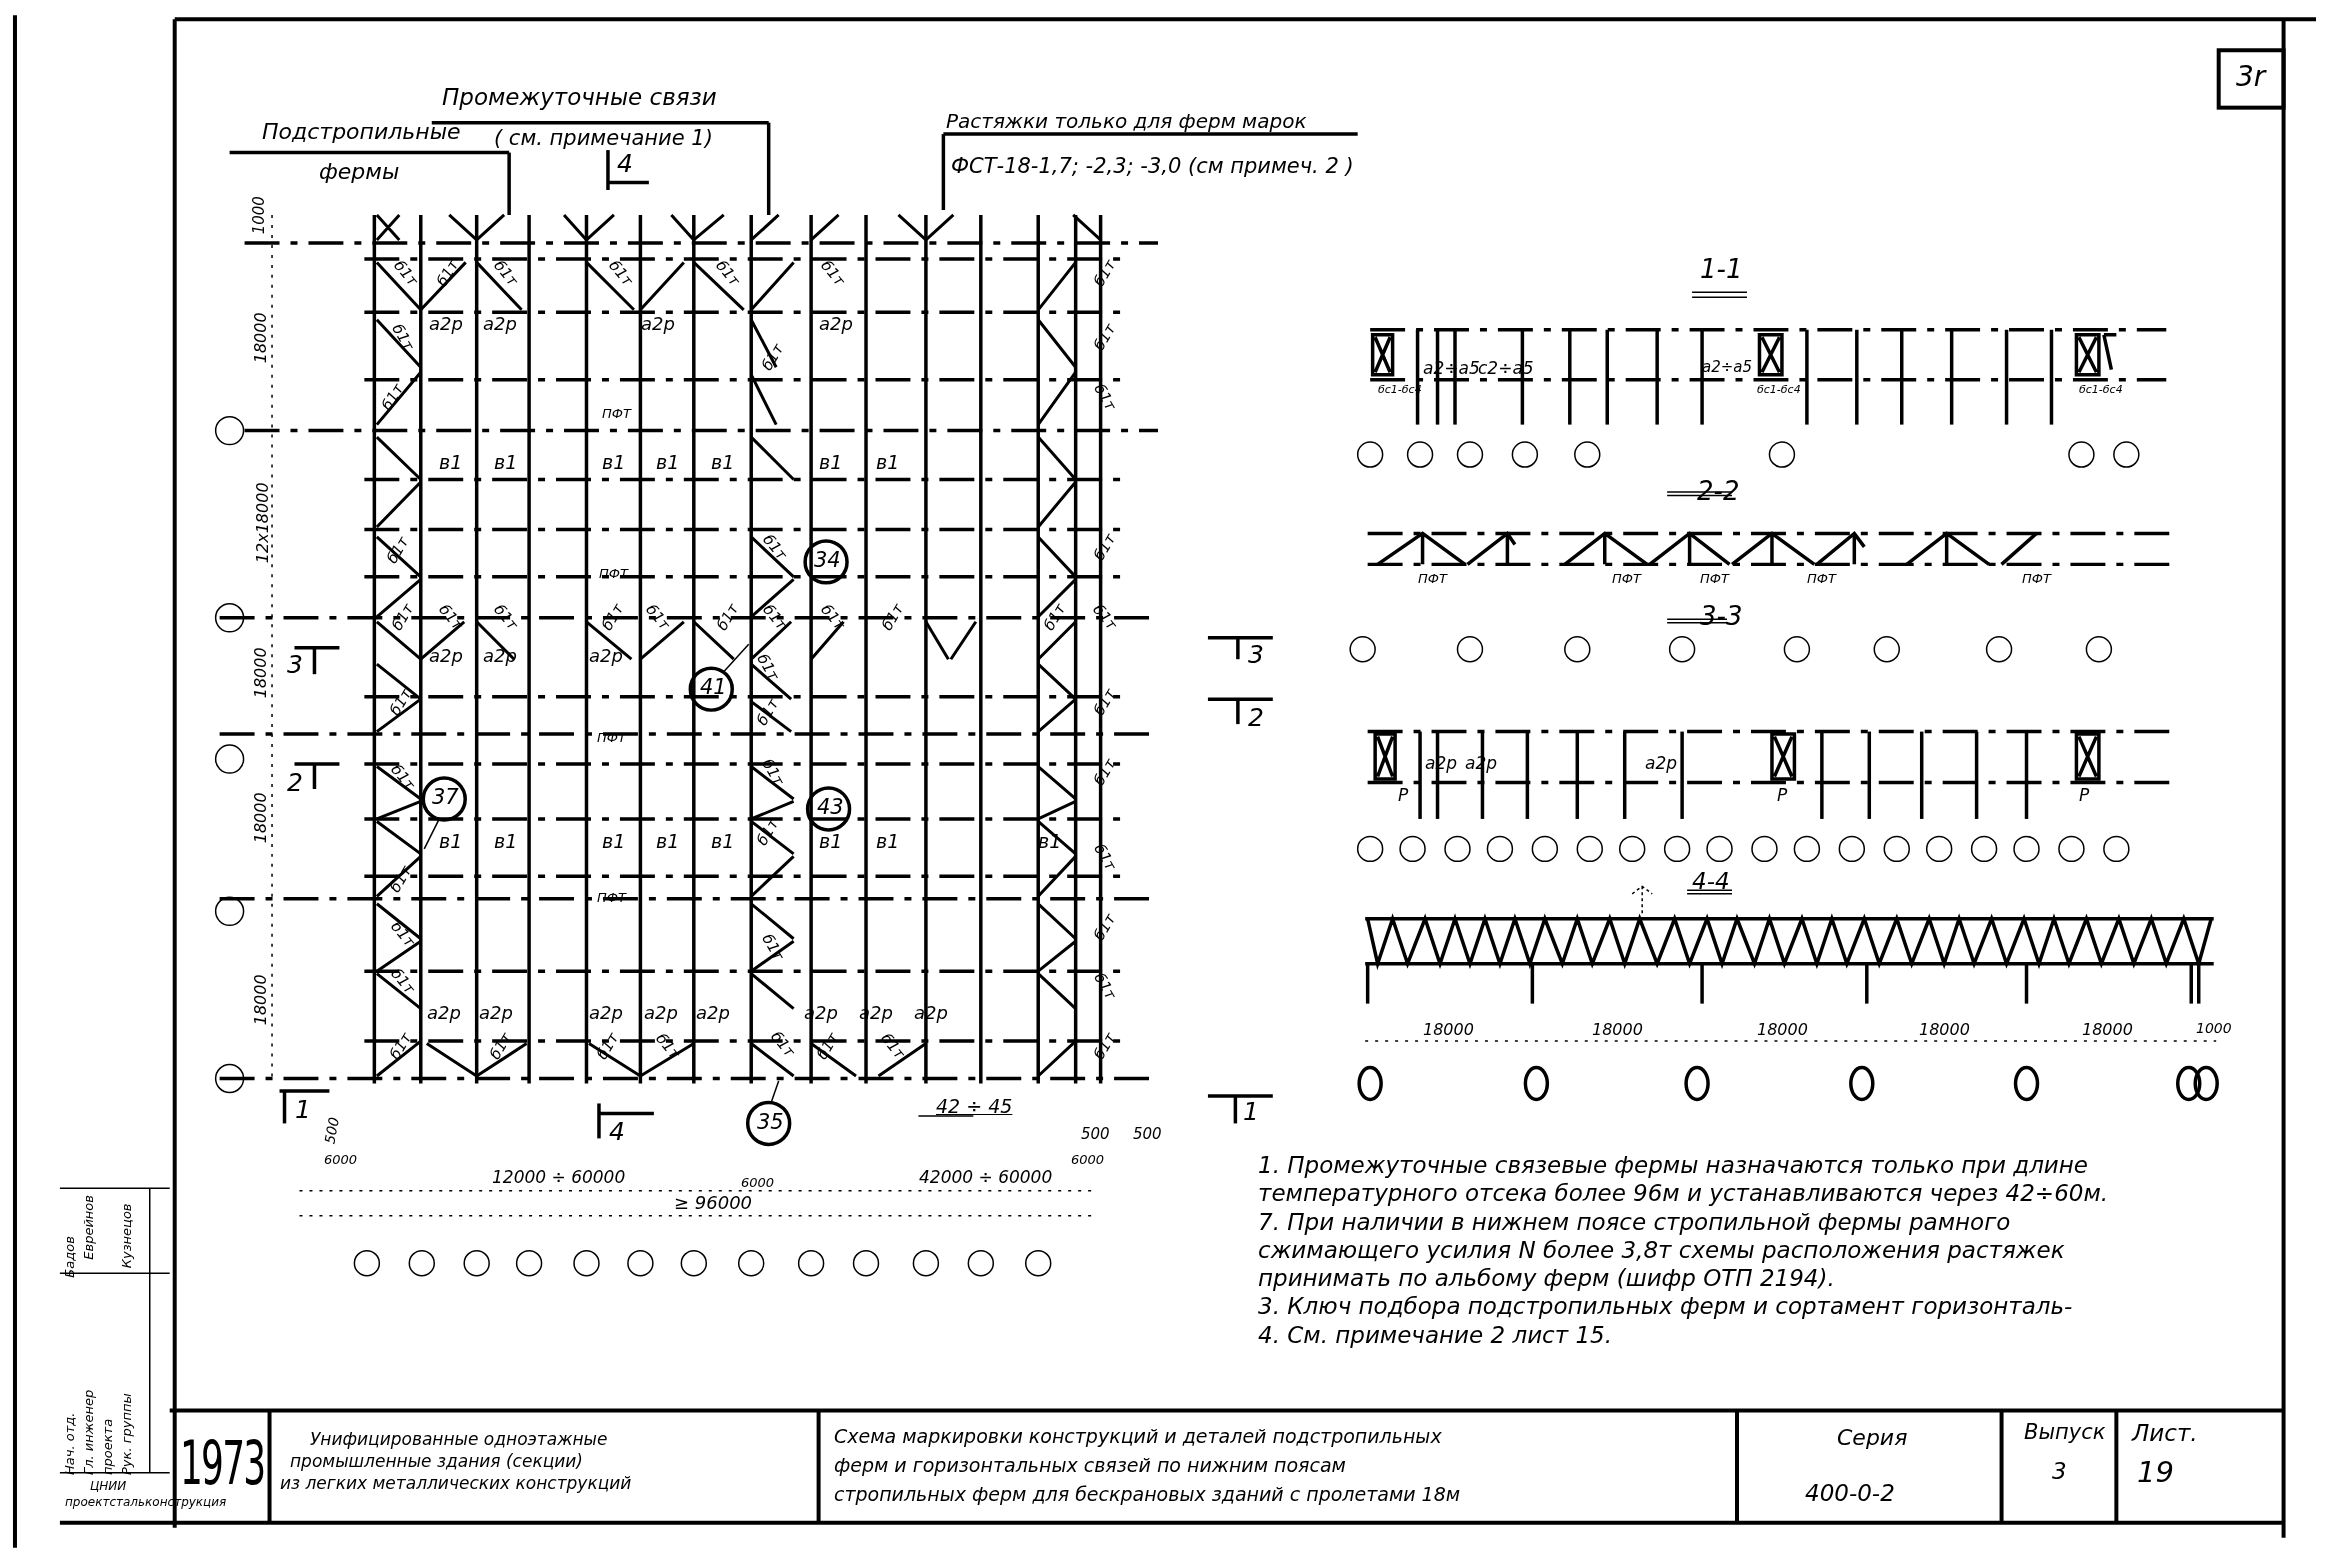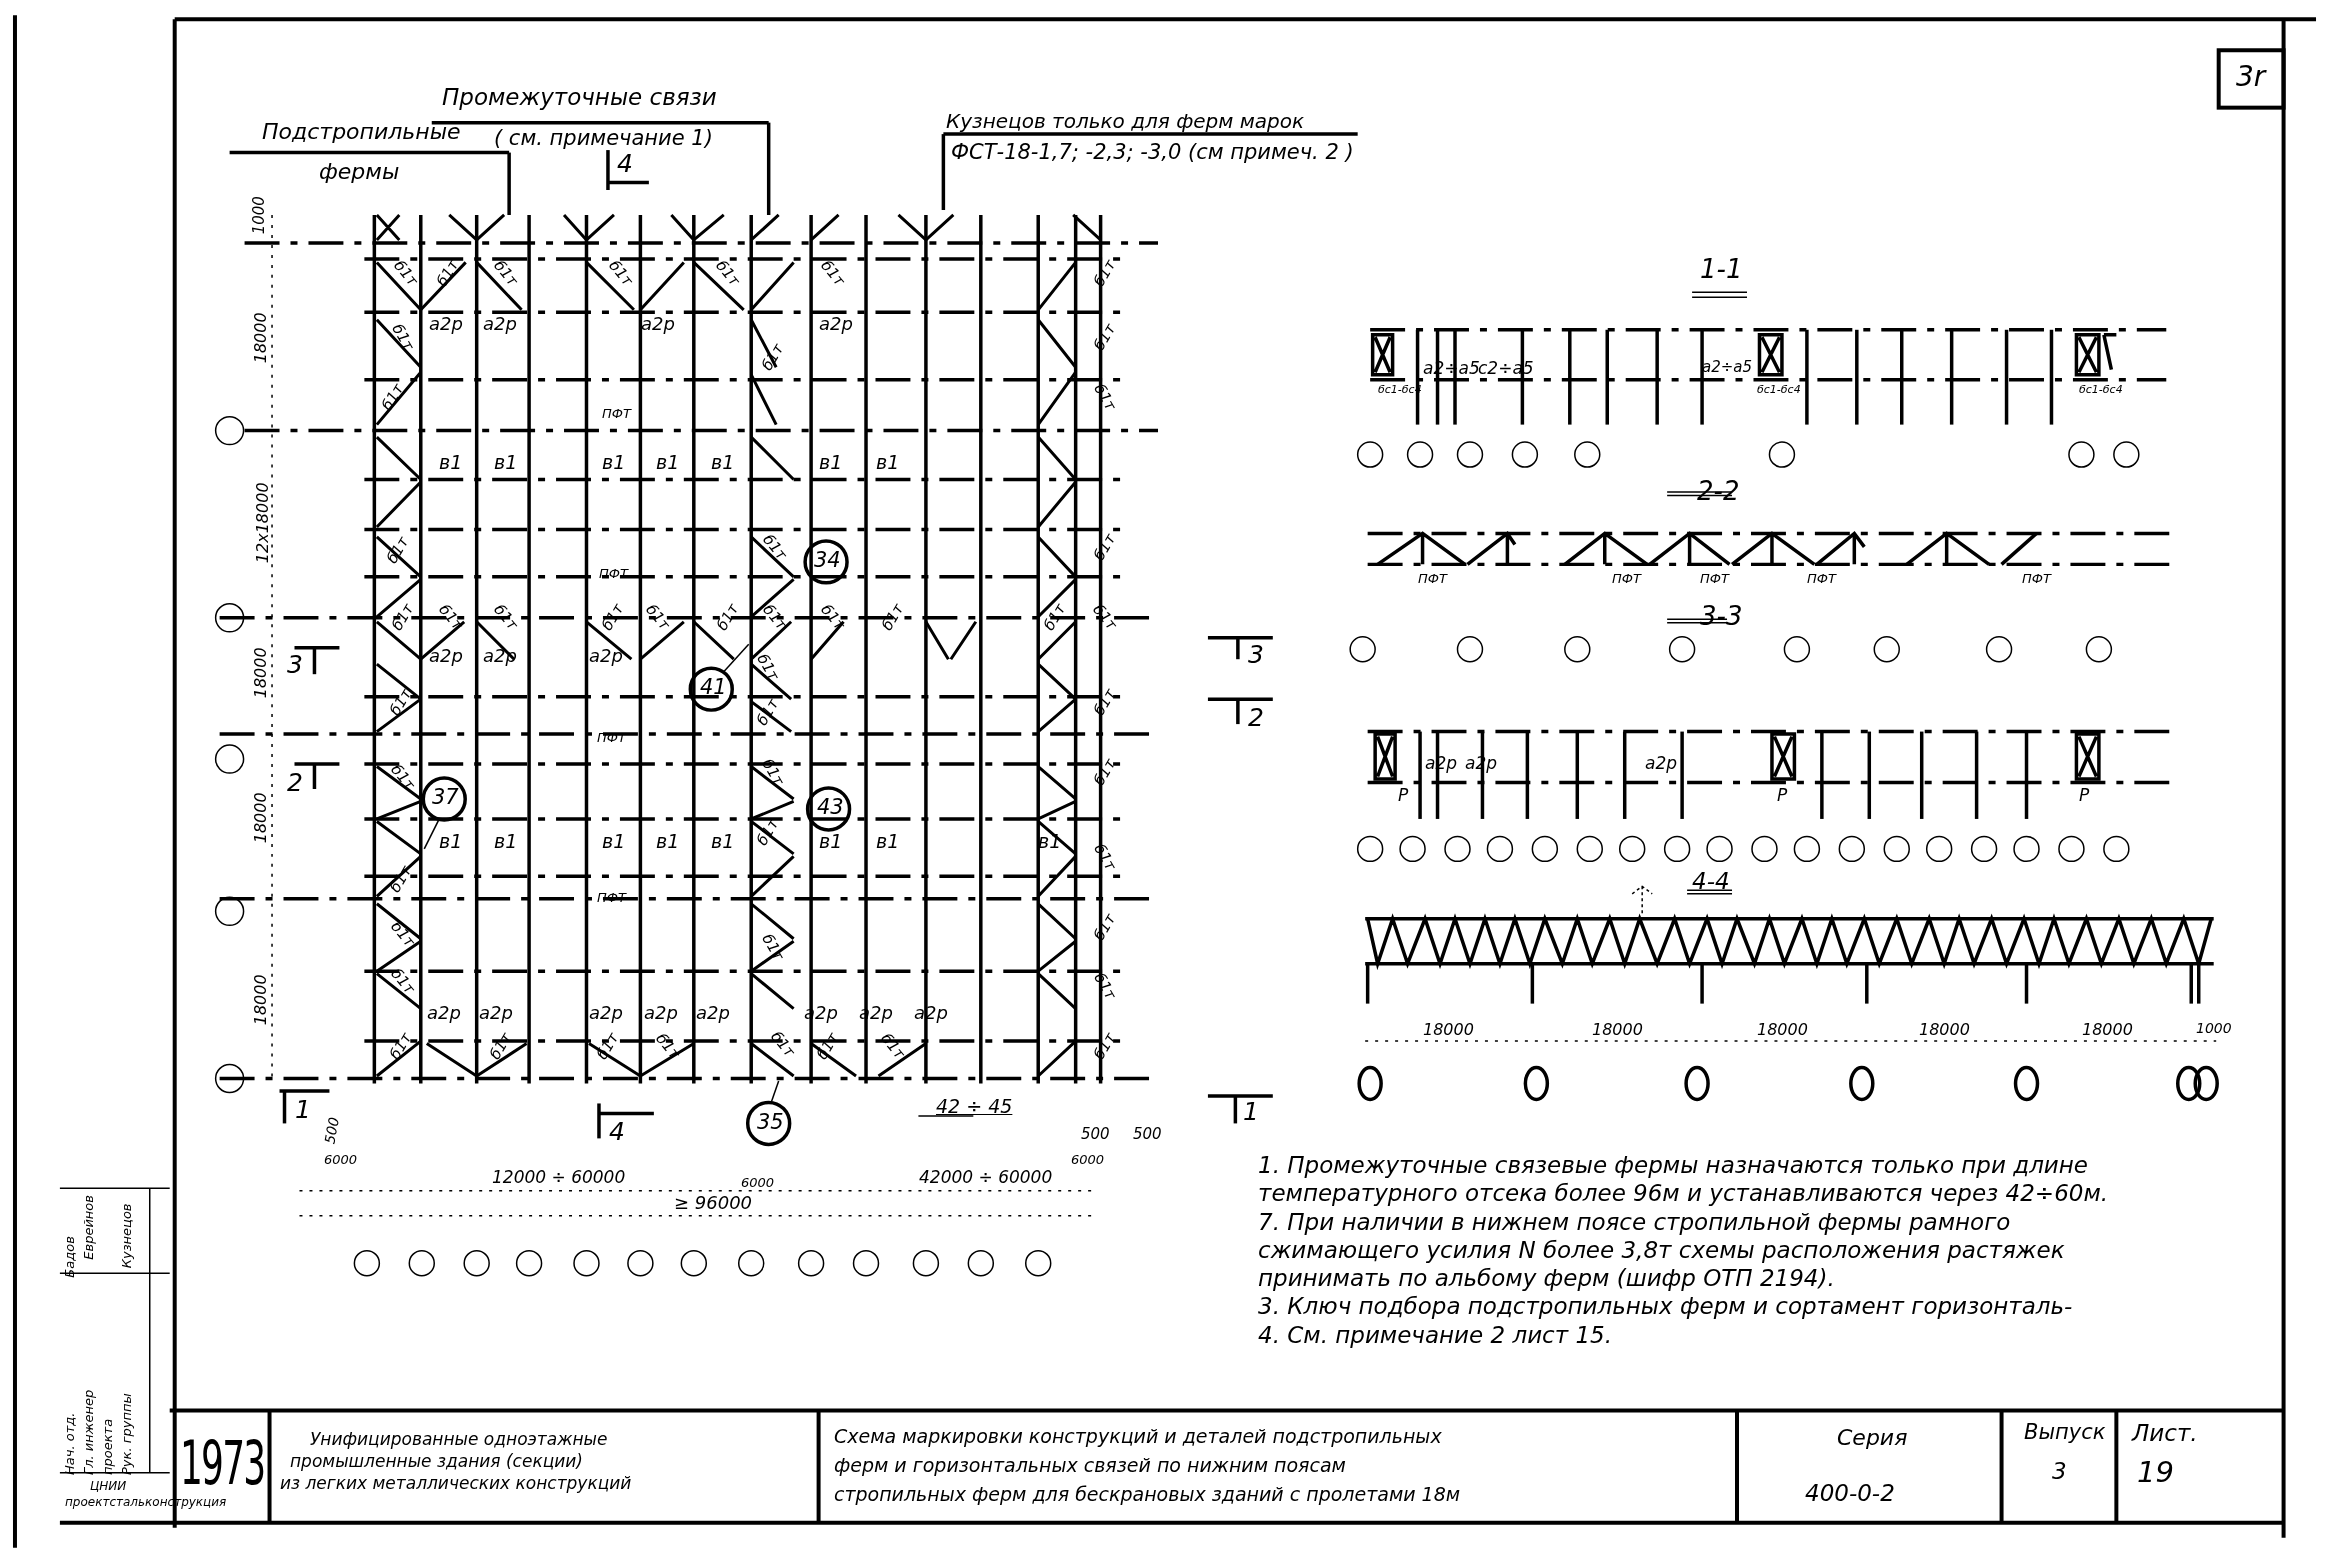--- a/index.html
+++ b/index.html
@@ -301,22 +301,22 @@
     </g>
   </g>
 </svg>
 
 <div class="txt" style="left:2236px;top:62px;font-size:28px;">3r</div>
 
 <div class="txt" style="left:442px;top:85px;font-size:23px;">Промежуточные связи</div>
 <div class="txt" style="left:494px;top:127px;font-size:21px;">( см. примечание 1)</div>
 <div class="txt" style="left:262px;top:120px;font-size:22px;">Подстропильные</div>
 <div class="txt" style="left:319px;top:160px;font-size:22px;">фермы</div>
-<div class="txt" style="left:946px;top:110px;font-size:20px;">Кузнецов только для ферм марок</div>
-<div class="txt" style="left:951px;top:141px;font-size:21px;text-align:center;">ФСТ-18-1,7; -2,3; -3,0 (см примеч. 2 )</div>
+<div class="txt" style="left:946px;top:110px;font-size:20px;">Растяжки только для ферм марок</div>
+<div class="txt" style="left:951px;top:155px;font-size:21px;text-align:center;">ФСТ-18-1,7; -2,3; -3,0 (см примеч. 2 )</div>
 
 <div class="txt" style="left:617px;top:150px;font-size:25px;">4</div>
 <div class="txt" style="left:609px;top:1118px;font-size:25px;">4</div>
 <div class="txt" style="left:287px;top:651px;font-size:25px;">3</div>
 <div class="txt" style="left:287px;top:769px;font-size:25px;">2</div>
 <div class="txt" style="left:295px;top:1096px;font-size:25px;">1</div>
 <div class="txt" style="left:1248px;top:641px;font-size:25px;">3</div>
 <div class="txt" style="left:1248px;top:704px;font-size:25px;">2</div>
 <div class="txt" style="left:1243px;top:1098px;font-size:25px;">1</div>
 

